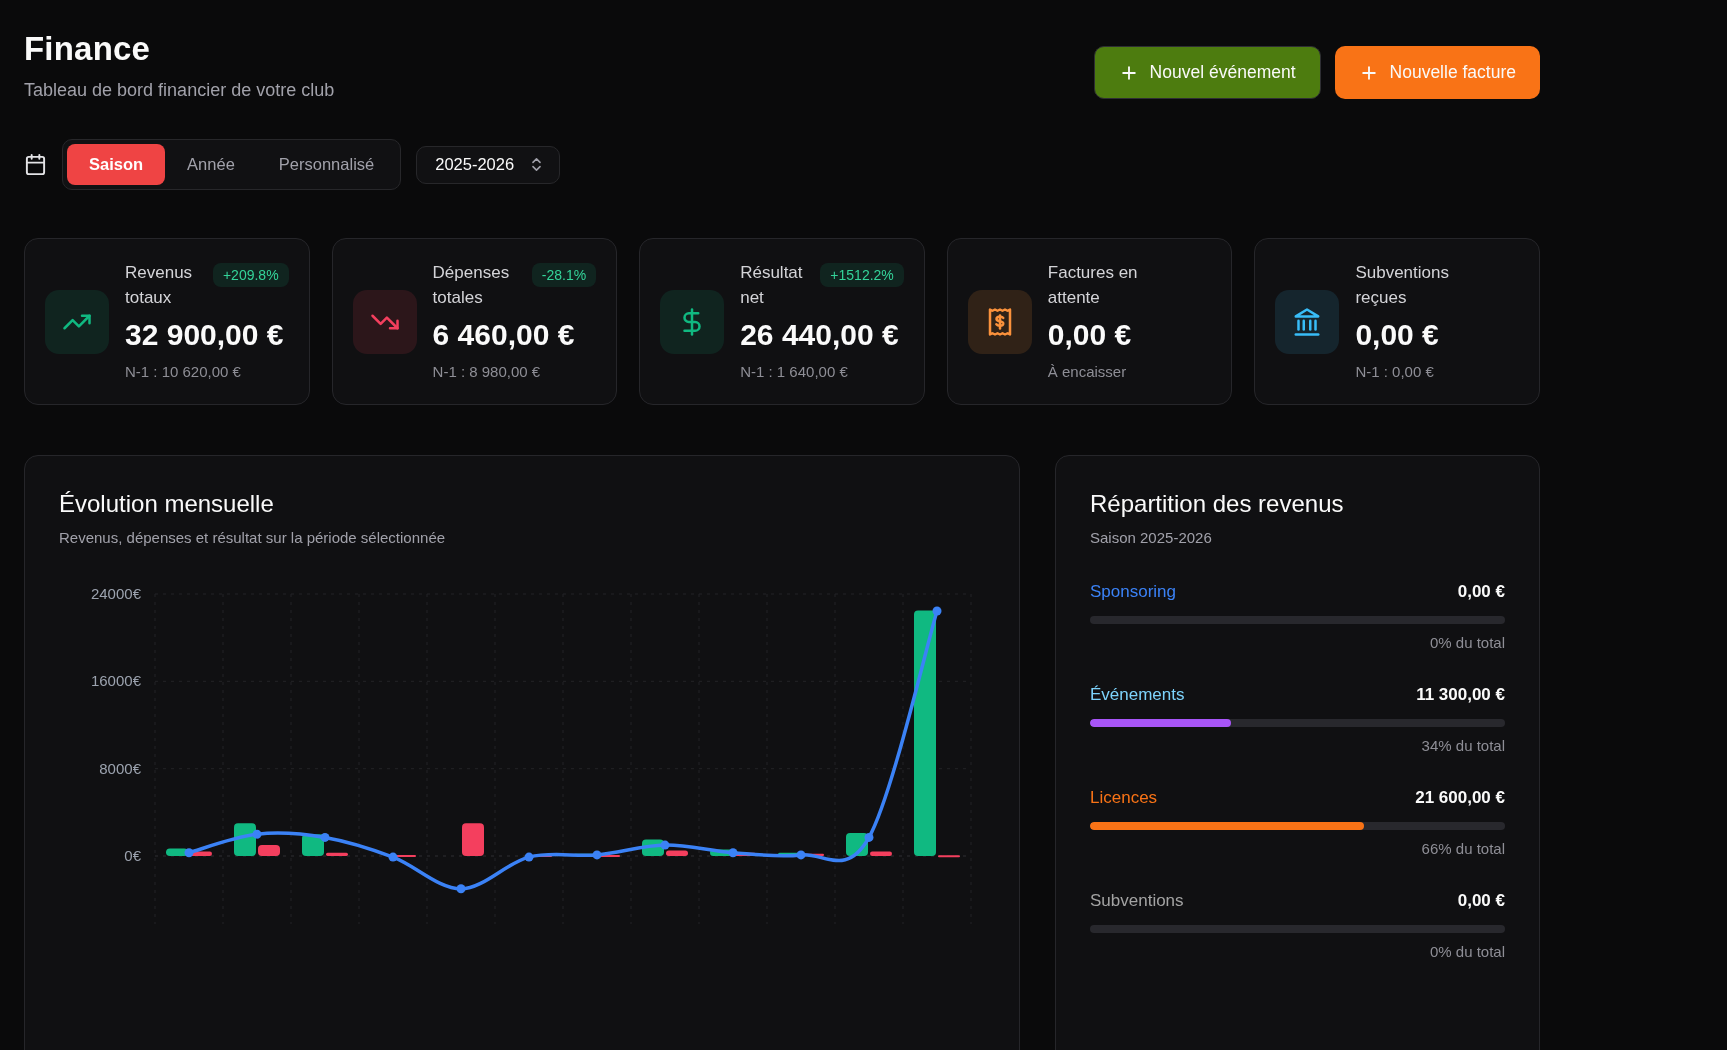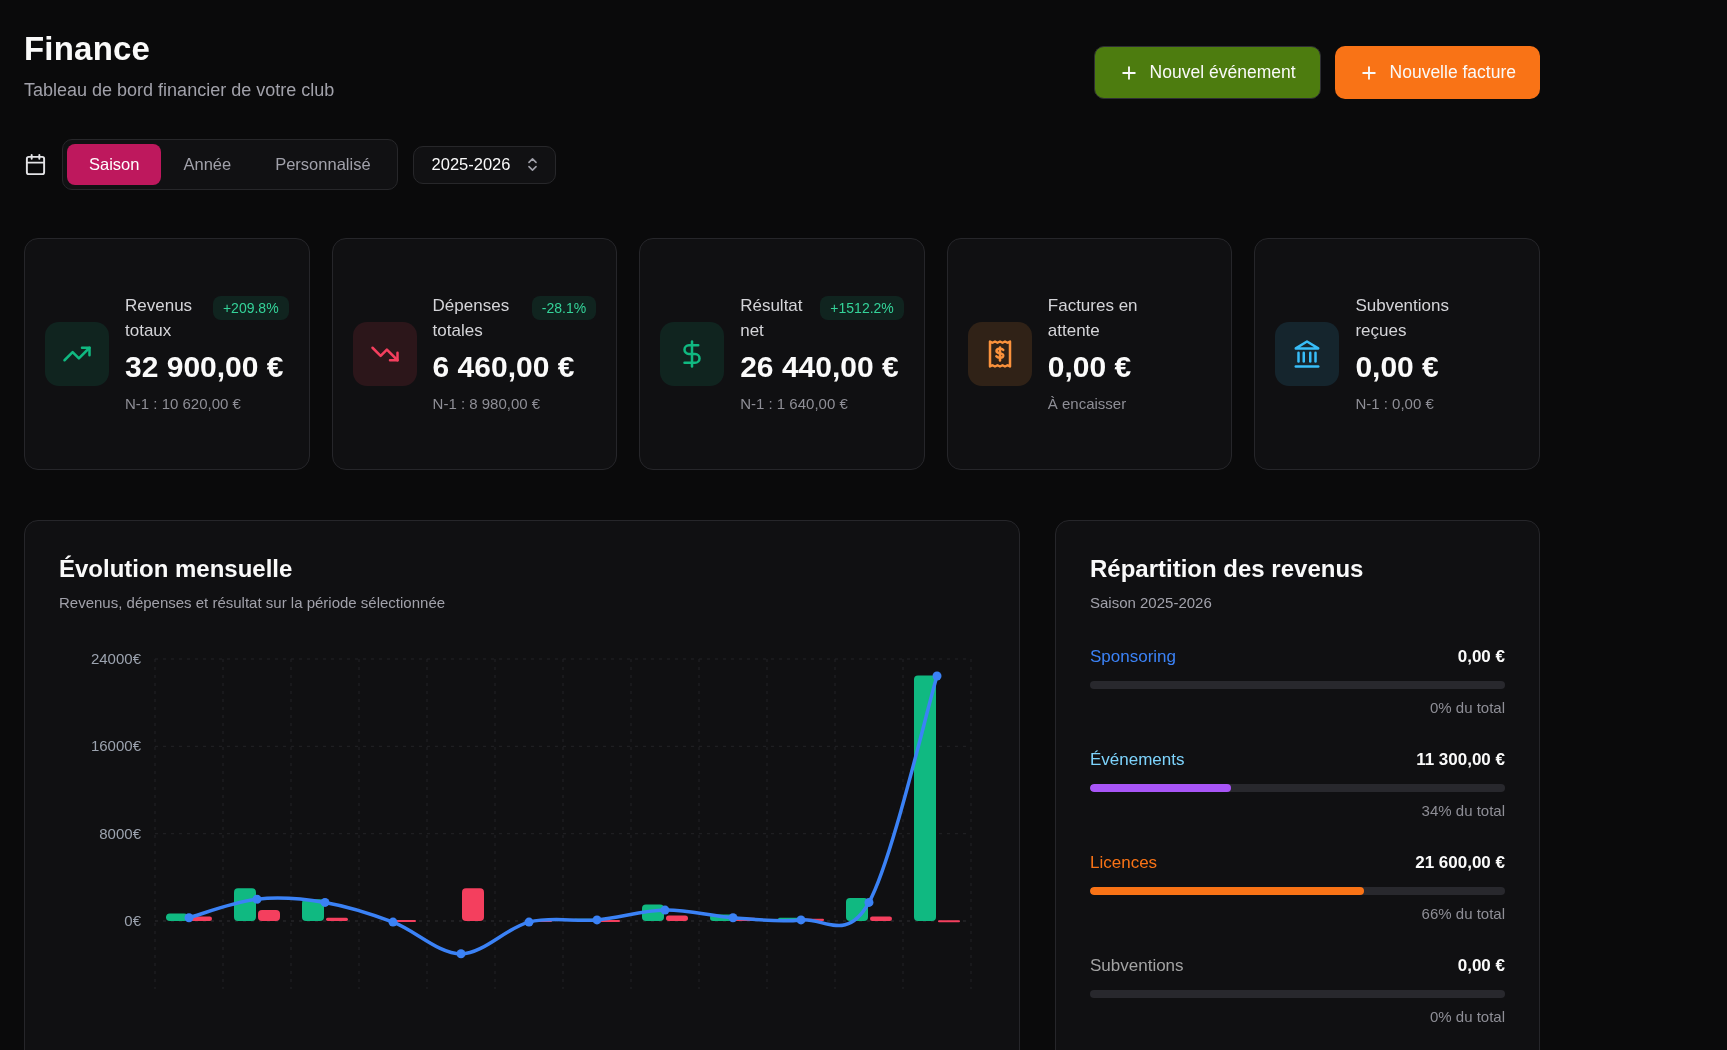--- a/index.html
+++ b/index.html
@@ -24,46 +24,46 @@
   .icon { display:inline-flex; }
   .icon svg { display:block; }
 
   
   .filter-row { display:flex; align-items:center; gap:15px; margin-top:38px; }
   .cal-icon { color:#e4e4e7; }
   .segmented { display:flex; align-items:center; background:#111113; border:1px solid #27272a;
                border-radius:10px; padding:4px; }
   .seg-btn { border:none; background:transparent; color:#a1a1aa; font-size:16.5px;
              padding:11px 22px; border-radius:8px; cursor:pointer; font-family:inherit; }
-  .seg-btn.active { background:#be185d; color:#ffffff; }
+  .seg-btn.active { background:#ef4444; color:#ffffff;font-weight:bold; }
   .season-select { display:flex; align-items:center; gap:14px; background:#111113;
                    border:1px solid #27272a; border-radius:10px; height:38px;
                    padding:0 14px 0 18px; font-size:16.5px; color:#fafafa; cursor:pointer; }
   .season-select .icon { color:#a1a1aa; }
 
   
   .stats-row { display:grid; grid-template-columns:repeat(5,1fr); gap:22px; margin-top:48px; }
   .stat-card { background:#101012; border:1px solid #26262a; border-radius:14px;
-               height:232px; padding:20px; display:flex; align-items:center; gap:16px; }
+               height:167px; padding:20px; display:flex; align-items:center; gap:16px; }
   .stat-tile { width:64px; height:64px; border-radius:14px; display:flex;
                align-items:center; justify-content:center; flex:0 0 auto; }
   .stat-content { flex:1; min-width:0; }
   .stat-top { display:flex; justify-content:space-between; align-items:flex-start; gap:6px; }
   .stat-label { font-size:17px; color:#d4d4d8; line-height:1.45; max-width:106px; }
   .stat-badge { font-size:14px; padding:4px 10px; border-radius:8px; white-space:nowrap;
                 background:rgba(16,185,129,.12); color:#34d399; margin-top:2px; }
   .stat-value { font-size:30px; font-weight:700; margin-top:7px; white-space:nowrap;
                 overflow:hidden; text-overflow:ellipsis; }
   .stat-sub { margin-top:9px; font-size:15px; color:#8e8e96; line-height:1.4; max-width:120px; }
 
   
   .charts-row { display:grid; grid-template-columns:996px 485px; gap:35px; margin-top:50px; }
   .panel { background:#101012; border:1px solid #26262a; border-radius:14px;
            padding:34px; height:620px; }
-  .panel-title { font-size:24px; font-weight:700; }
+  .panel-title { font-size:24px; font-weight:400; }
   .panel-subtitle { margin-top:11px; font-size:15px; color:#a1a1aa; }
   .chart-wrap { margin-top:34px; }
 
   
   .rep-rows { margin-top:36px; display:flex; flex-direction:column; gap:34px; }
   .rep-head { display:flex; justify-content:space-between; align-items:baseline; }
   .rep-label { font-size:17px; }
   .rep-amount { font-size:17px; font-weight:600; color:#fafafa; }
   .rep-track { margin-top:14px; height:8px; border-radius:4px; background:#28282d; overflow:hidden; }
   .rep-fill { height:100%; border-radius:4px; }

